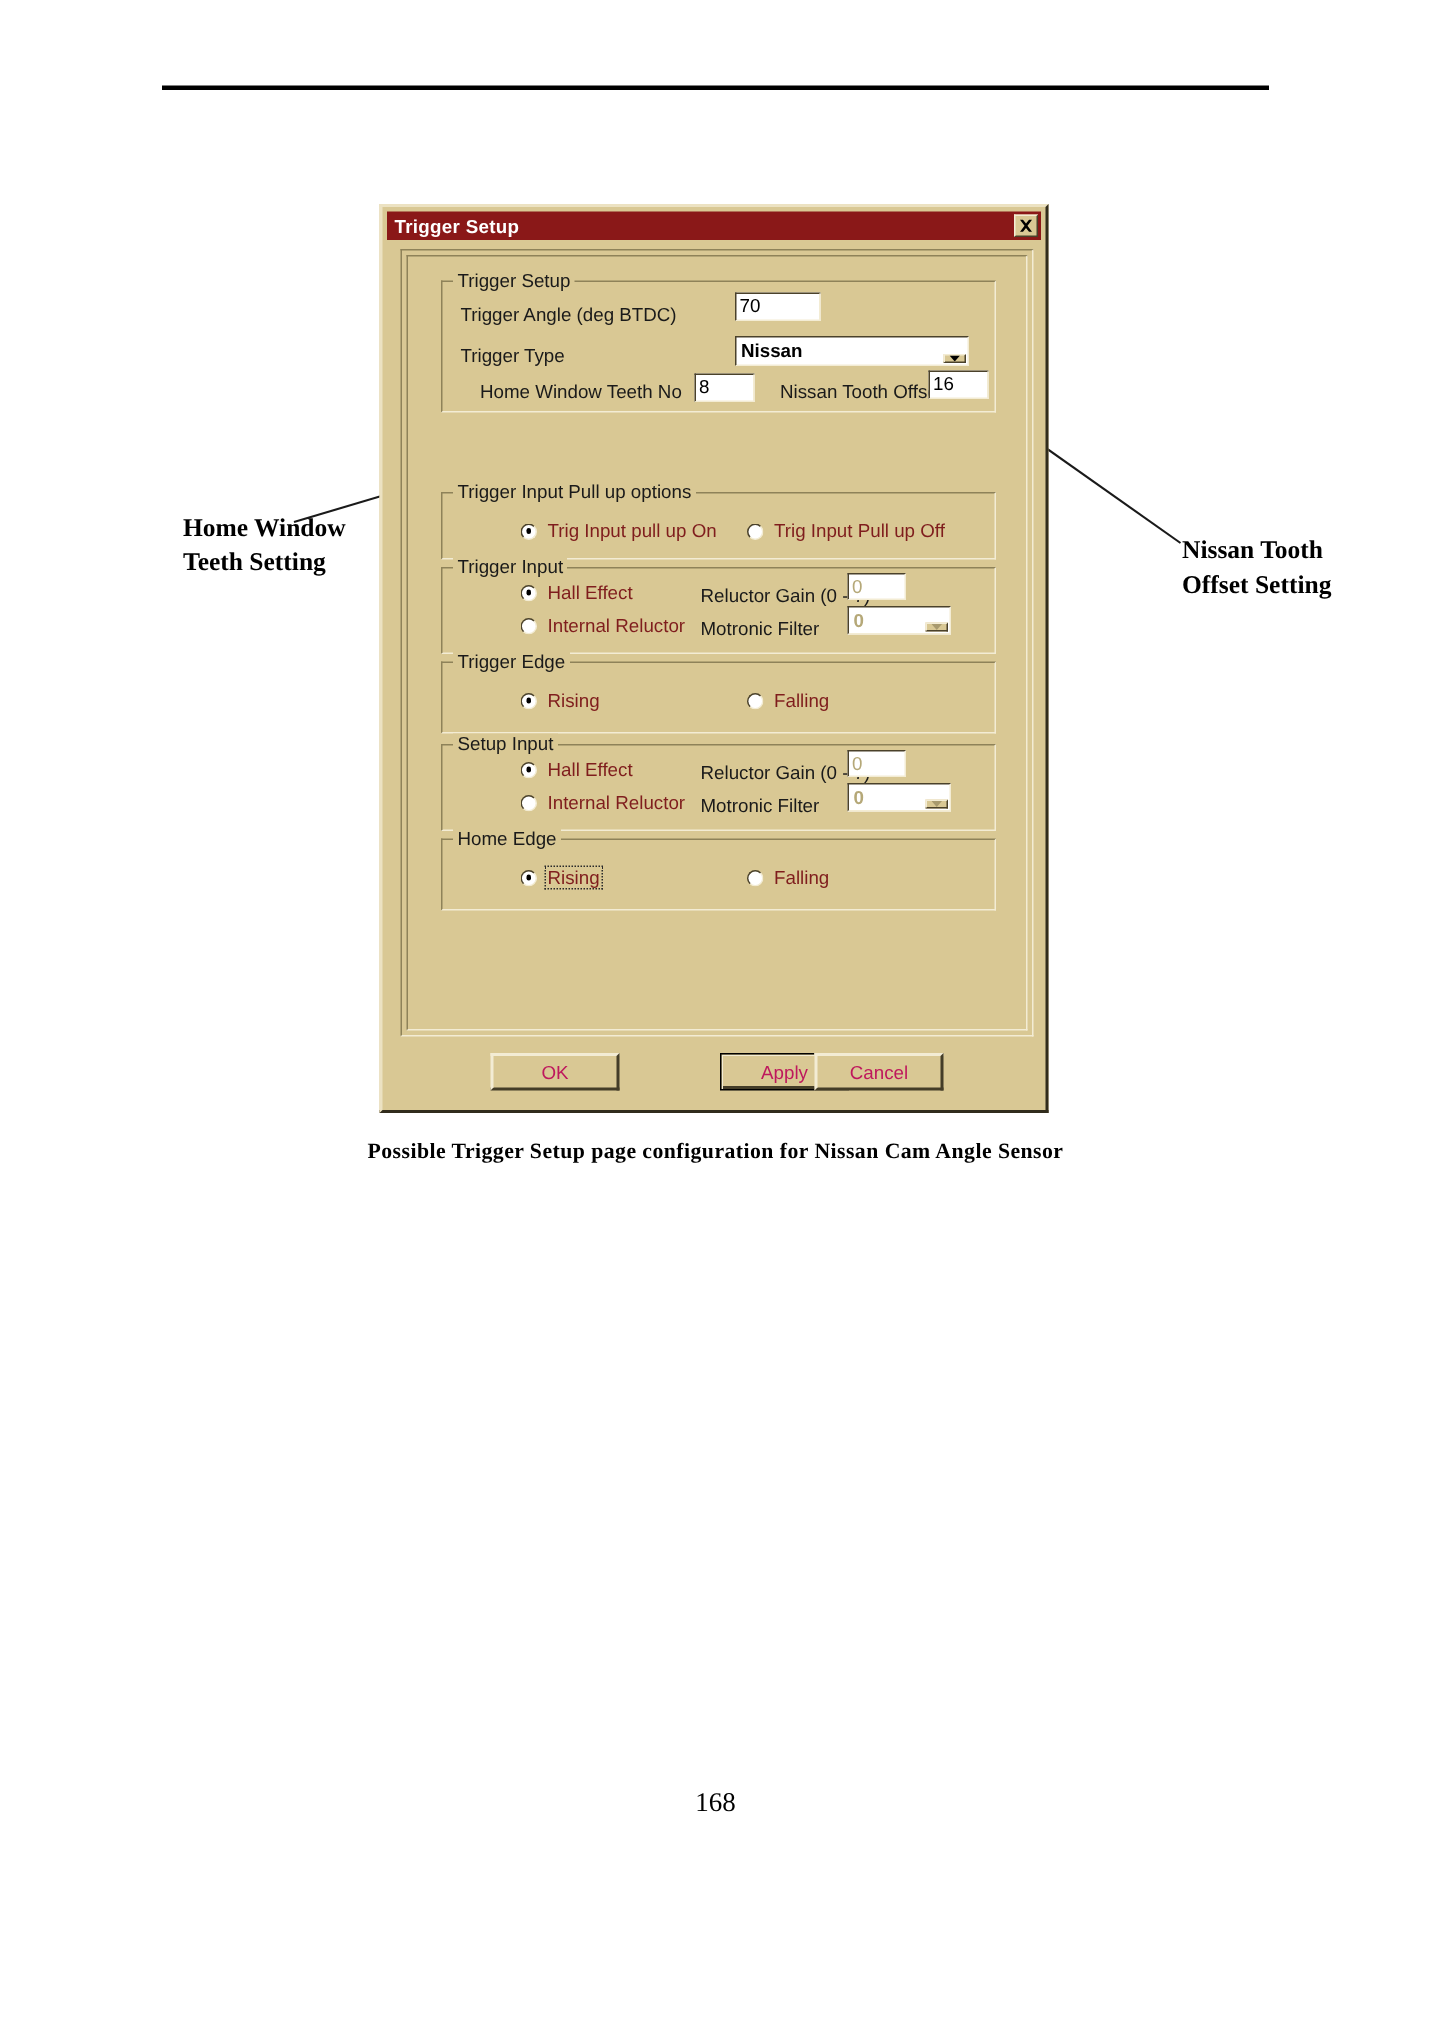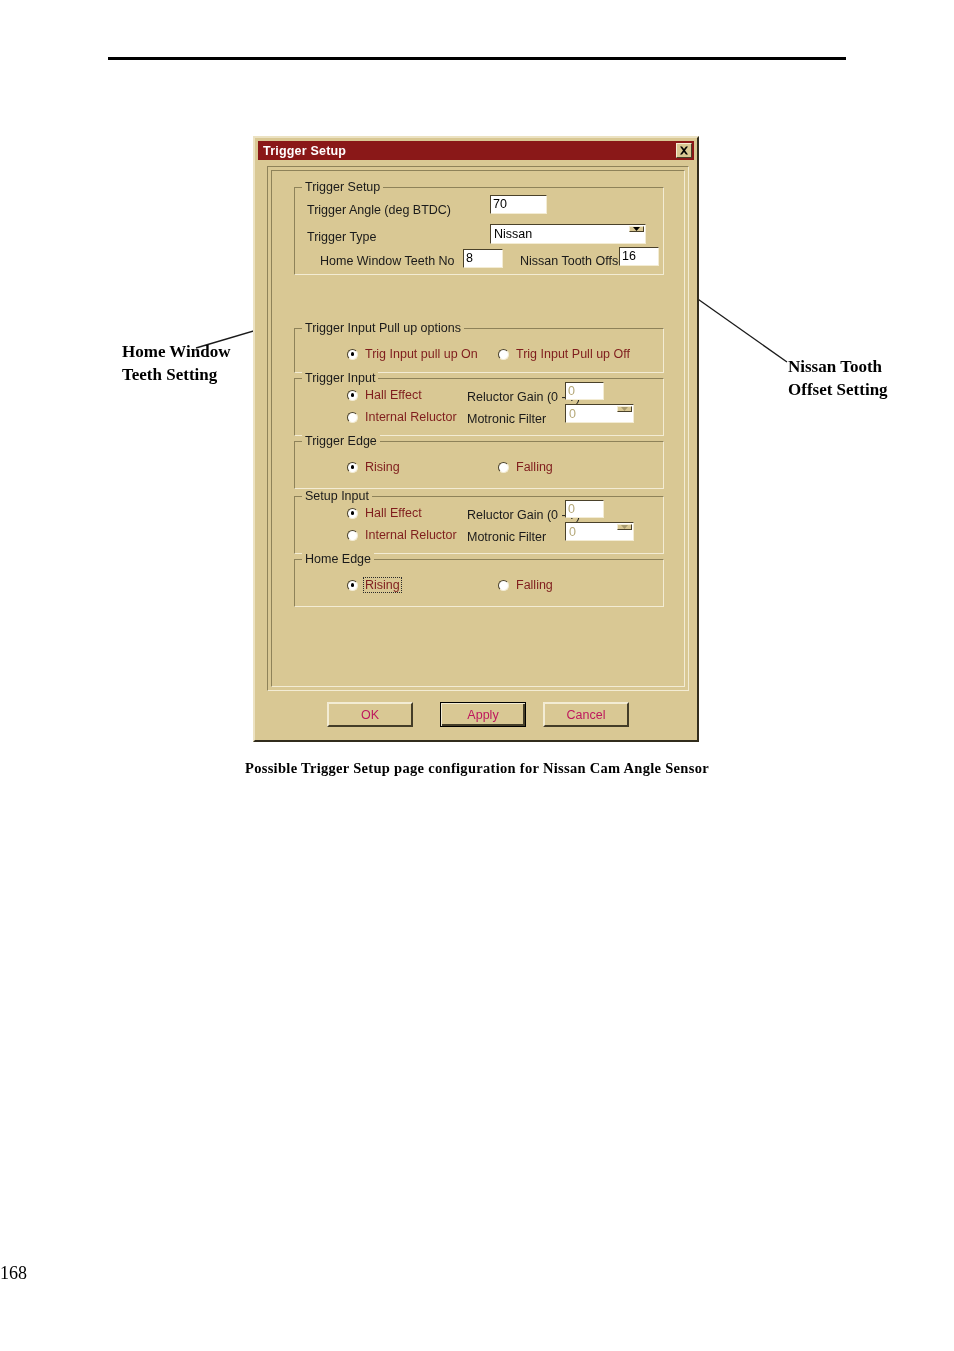--- a/index.html
+++ b/index.html
@@ -31,22 +31,23 @@
   #page-header .hdr-rule {
     margin-top: 5px;
     border-top: 3px solid #000;
     width: 738px;
   }
 
   
   #page-number {
     position: absolute;
     left: 0;
-    top: 1263px;
+    top: 1191px;
     width: 954px;
+    text-align: center;
     font-family: "Liberation Serif", serif;
     font-size: 18px;
     color: #000;
   }
 
   
   #figure-caption {
     position: absolute;
     left: 0;
     top: 760px;
@@ -204,22 +205,23 @@
   
   .combobox {
     position: absolute;
     background: #ffffff;
     border-top: 1.5px solid #4a412a;
     border-left: 1.5px solid #4a412a;
     border-right: 1.5px solid #f3ecd4;
     border-bottom: 1.5px solid #f3ecd4;
     box-sizing: border-box;
     display: flex;
-    align-items: flex-start;
+    align-items: flex-end;
     overflow: hidden;
+    font-weight: bold;
   }
   .combobox .cb-value {
     flex: 1;
     font-family: "Liberation Sans", sans-serif;
     font-size: 12.5px;
     color: #000;
     padding-left: 3px;
     line-height: 16px;
     align-self: center;
   }
@@ -296,20 +298,21 @@
     align-items: center;
     justify-content: center;
     font-family: "Liberation Sans", sans-serif;
     font-size: 12.5px;
     color: #be185d;
     cursor: default;
   }
   .dlg-button.default {
     border: 1px solid #000;
     box-shadow: inset 1px 1px 0 #f3ecd4, inset -2px -2px 0 #443d28;
+    margin-left: 40px;
   }
 </style>
 </head>
 <body>
 
 <div id="page-header">
   <div class="hdr-rule"></div>
 </div>
 
 <svg id="annotation-arrows" viewBox="0 0 954 1351" width="954" height="1351">

